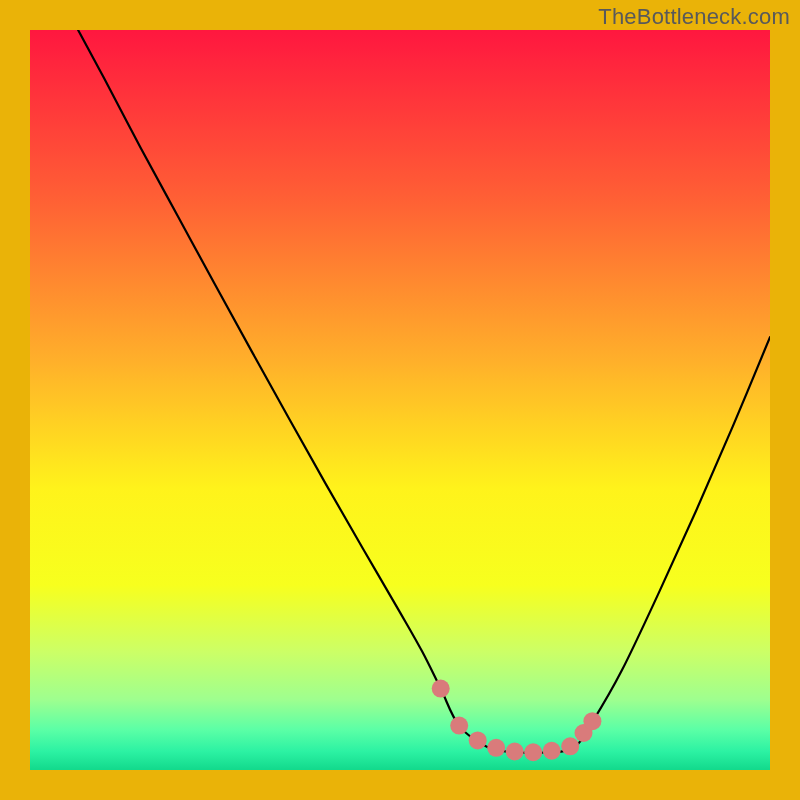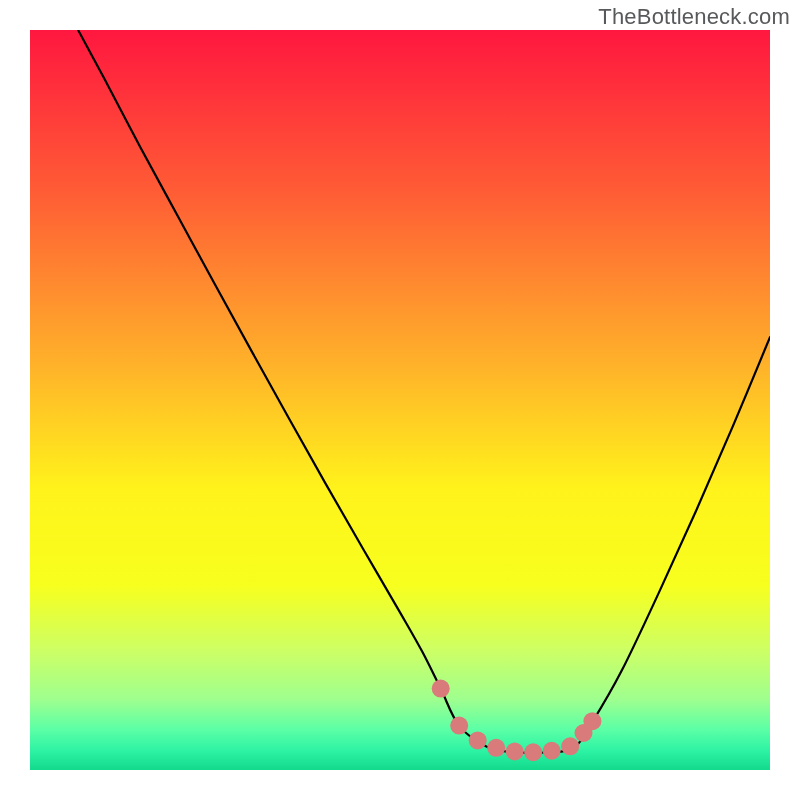--- a/index.html
+++ b/index.html
@@ -7,21 +7,21 @@
     padding: 0;
     width: 800px;
     height: 800px;
     background: #000;
     overflow: hidden;
   }
   .frame {
     position: relative;
     width: 800px;
     height: 800px;
-    background: #ffffff;
+    background: #eab308;
   }
   .watermark {
     position: absolute;
     top: 4px;
     right: 10px;
     font-family: Arial, Helvetica, sans-serif;
     font-size: 22px;
     font-weight: 400;
     color: #58595b;
     letter-spacing: 0.2px;

